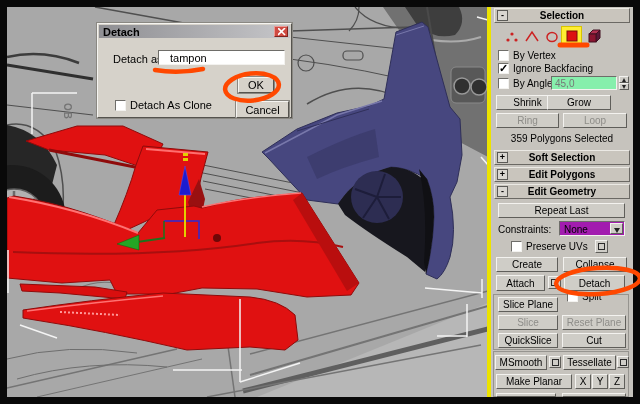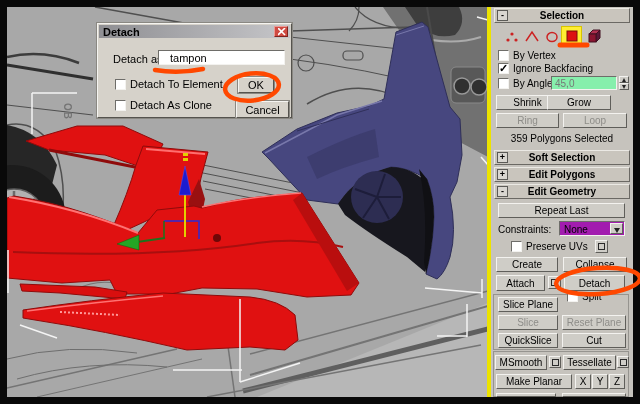--- a/index.html
+++ b/index.html
@@ -291,24 +291,20 @@
   <div id="titlebar">
     <span class="t">Detach</span>
     <span id="closebtn">
       <svg width="8" height="8">
           <path d="M0,0 L7,7 M7,0 L0,7" stroke="#fff" stroke-width="1.6"></path>
         </svg>
     </span>
   </div>
   <span class="dlbl" style="left:15px;top:29px">Detach as:</span>
   <input style="left: 60px; top: 26px; width: 127px; height: 15px;" value="tampon">
-  <div class="cb" style="left:17px;top:54px;font-size:11px">
-    <span class="cbx"></span>
-    <span>Detach To Element</span>
-  </div>
   <div class="cb" style="left:17px;top:75px;font-size:11px">
     <span class="cbx"></span>
     <span>Detach As Clone</span>
   </div>
   <div class="dbtn" style="left:140px;top:53px;width:36px;height:16px">OK</div>
   <div class="dbtn" style="left:138px;top:77px;width:53px;height:17px">Cancel</div>
 </div>
 
 <svg id="annot" width="640" height="404" viewBox="0 0 640 404">
   <g stroke="#ff4800" fill="none" stroke-linecap="round">

